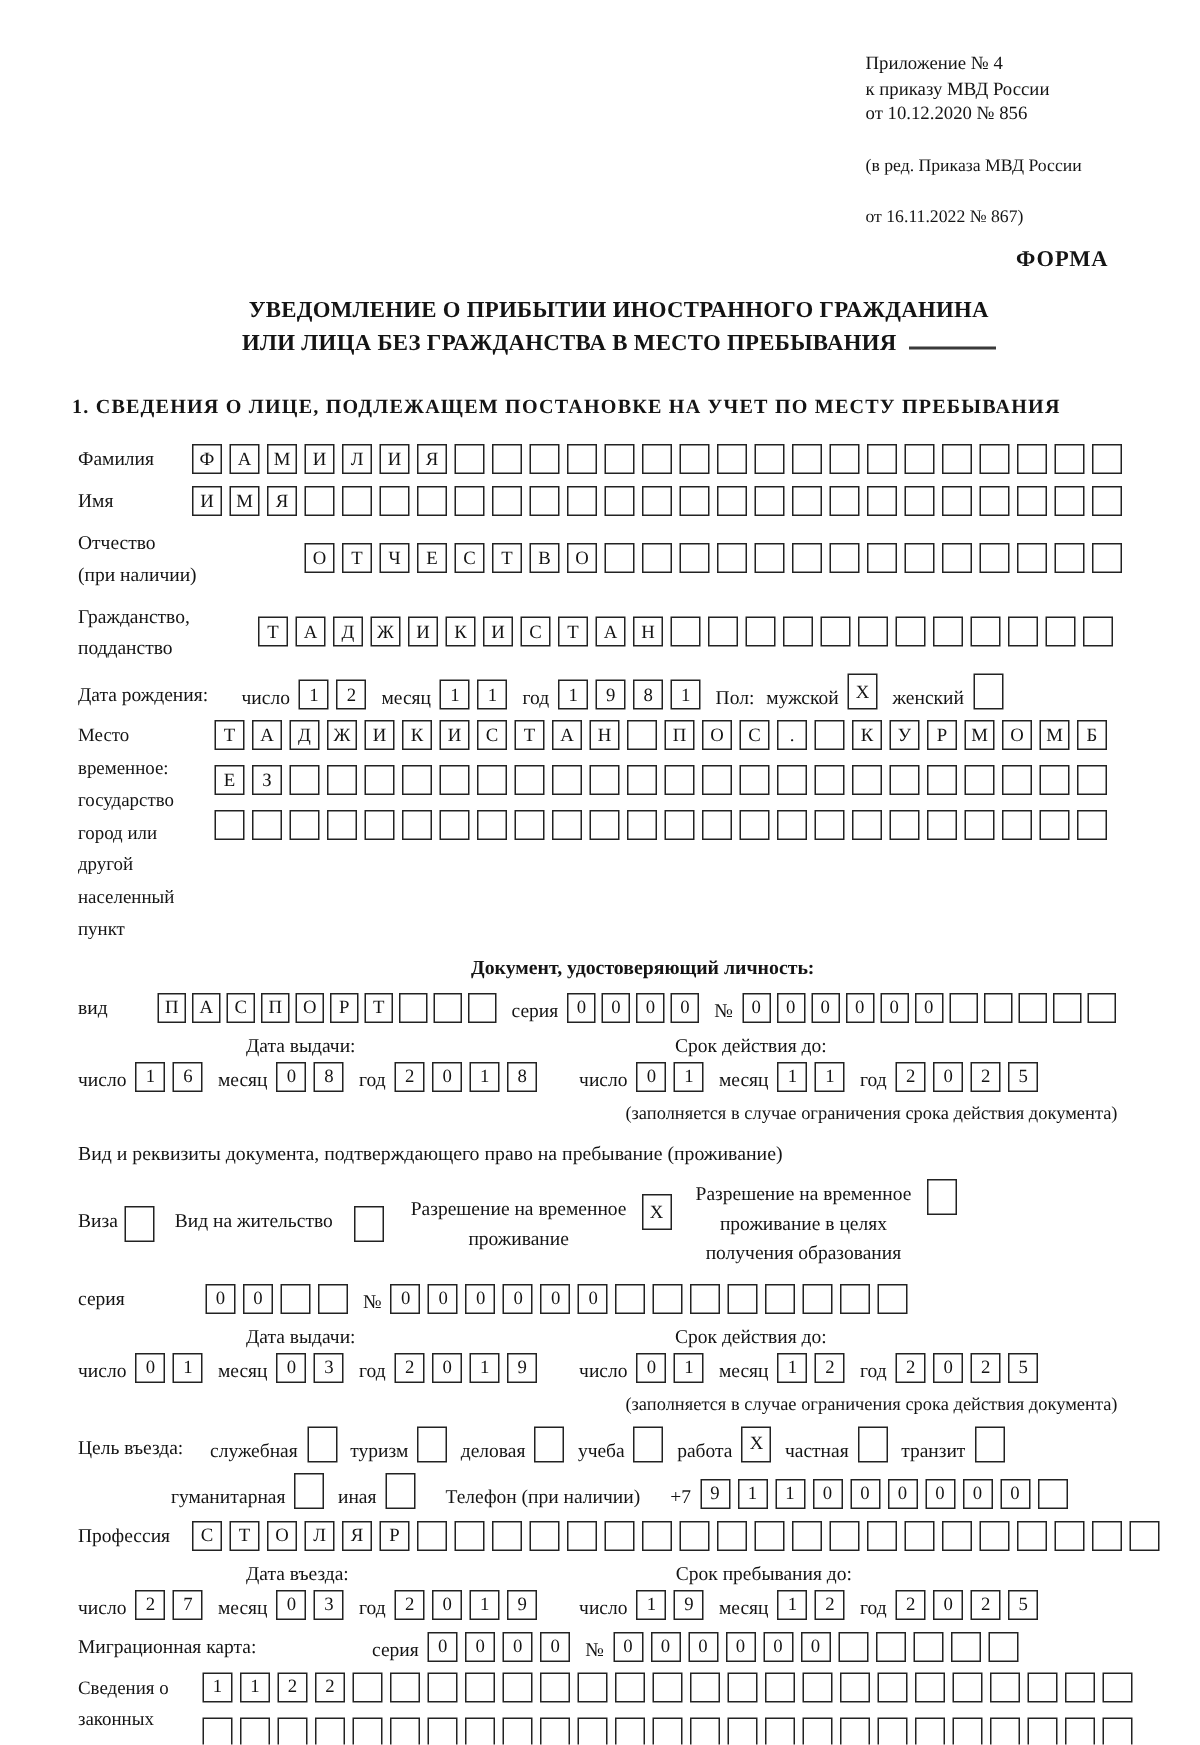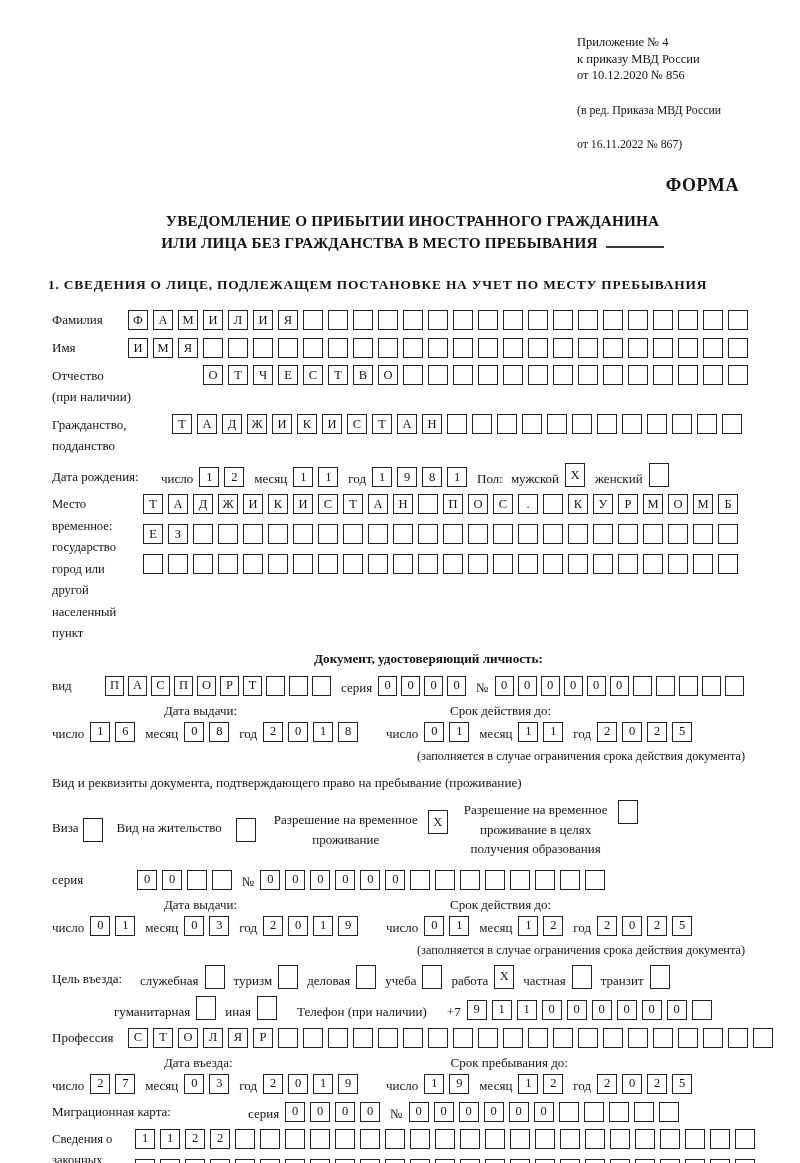--- a/index.html
+++ b/index.html
@@ -1,26 +1,26 @@
 <!DOCTYPE html>
 <html><head>
 <meta charset="utf-8">
 <style>
   *{box-sizing:border-box;margin:0;padding:0}
   html,body{width:800px;background:#fff}
   body{height:1163px;overflow:hidden;font-family:"Liberation Serif","DejaVu Serif",serif;color:#141414}
   .page{width:800px;height:1088px;padding:34px 27px 8px 52px}
   .appendix{margin-left:auto;width:196px;font-size:12.5px;line-height:1.32}
   .appendix .small{font-size:11.8px;margin-top:19px}
-  .forma{font-weight:bold;text-align:right;padding-right:34px;margin-top:22px;font-size:18px;letter-spacing:.6px}
+  .forma{font-weight:bold;text-align:right;padding-right:34px;margin-top:12px;font-size:15px;letter-spacing:.6px}
   .title{font-weight:bold;text-align:center;font-size:15.2px;margin-top:14px;line-height:1.5;letter-spacing:.2px}
   .uline{display:inline-block;width:58px;border-bottom:2.2px solid #3a3a3a;margin-left:8px;height:13px}
   .sec-h{font-weight:bold;font-size:13.4px;margin:22px 0 16px -4px;letter-spacing:.8px;white-space:nowrap}
   .crow{display:flex;align-items:flex-end;margin-bottom:7px}
-  .crow.top{align-items:flex-start}
+  .crow.top{align-items:center}
   .lbl{font-size:13px;flex-shrink:0;line-height:21px}
   .dlbl{font-size:13px;margin:0 6px 0 10px;white-space:nowrap}
   .dlbl.first{margin-left:0}
   .cells{display:flex;gap:5px;flex-shrink:0}
   .cell{width:20px;height:20px;border:1.6px solid #222;display:inline-flex;align-items:center;justify-content:center;font-size:12.5px;flex-shrink:0;background:#fff}
   .cbx .cell{height:24px}
   .tight .cells{gap:4px}
   .tight .cell{width:19px}
   .doc-h{font-weight:bold;font-size:13.2px;text-align:center;position:relative;left:16px;margin:1px 0 8px}
   .dates-head{display:flex;font-size:13px;margin-bottom:3px}

